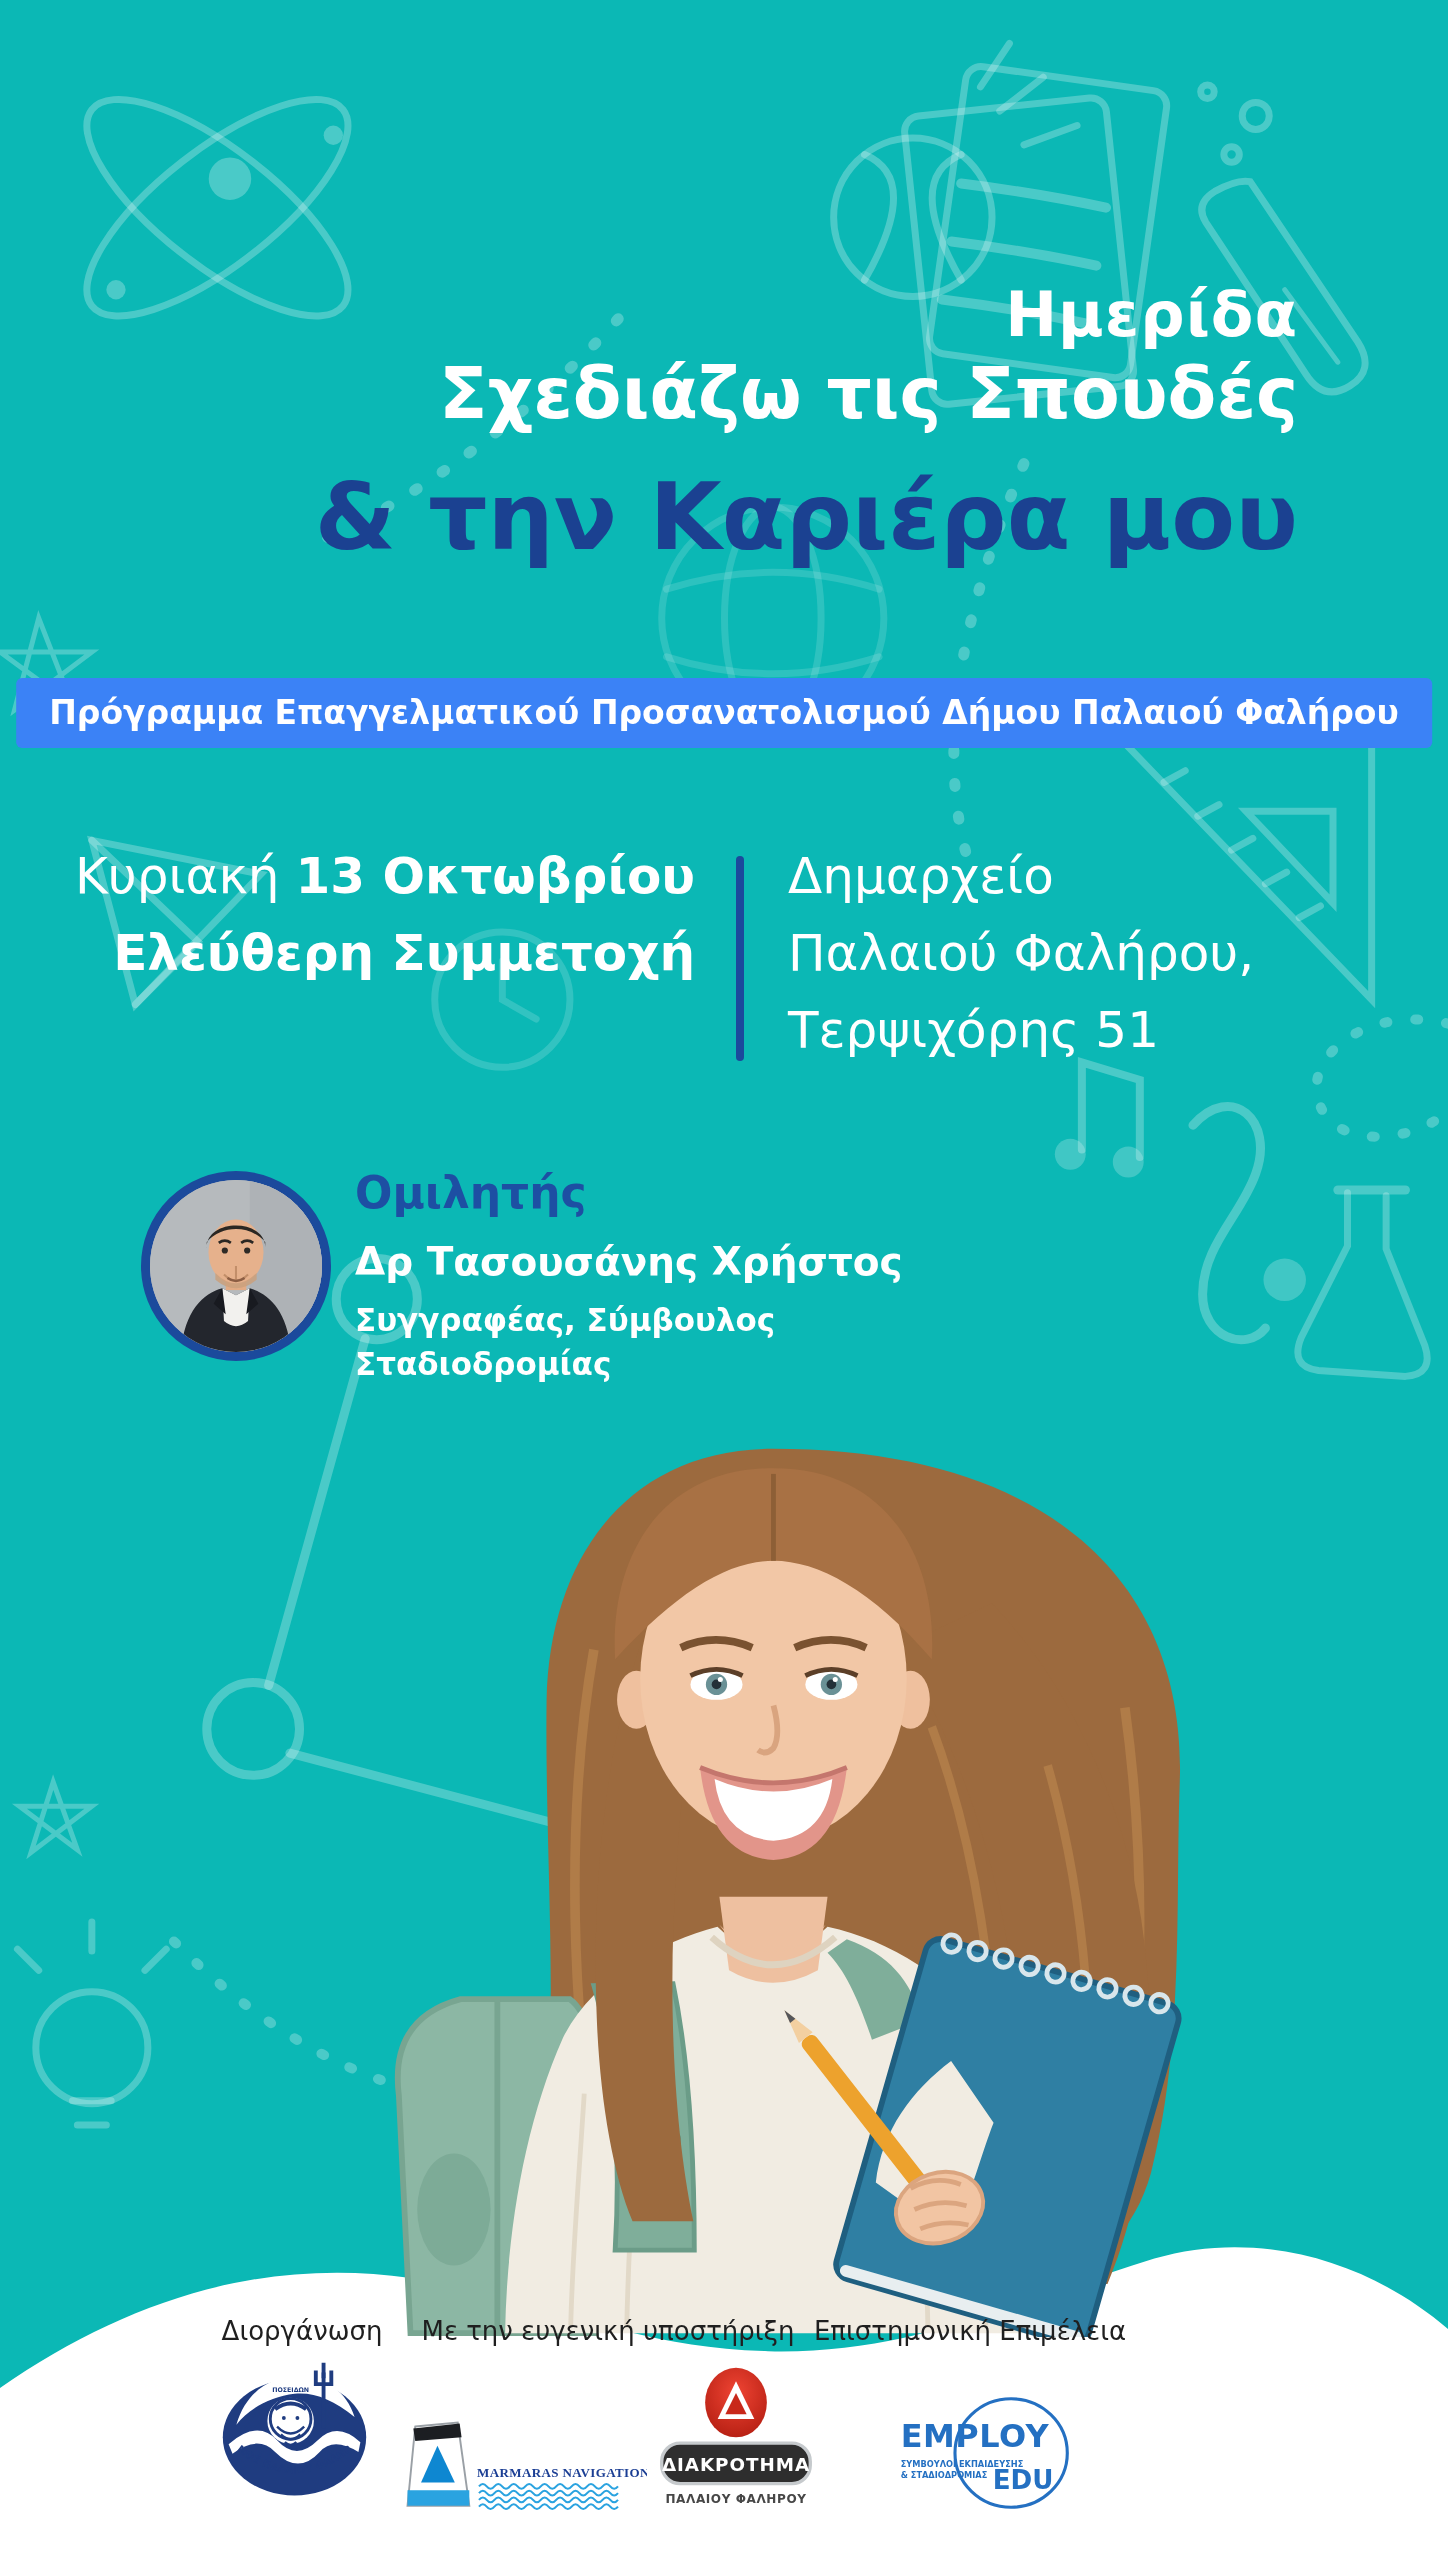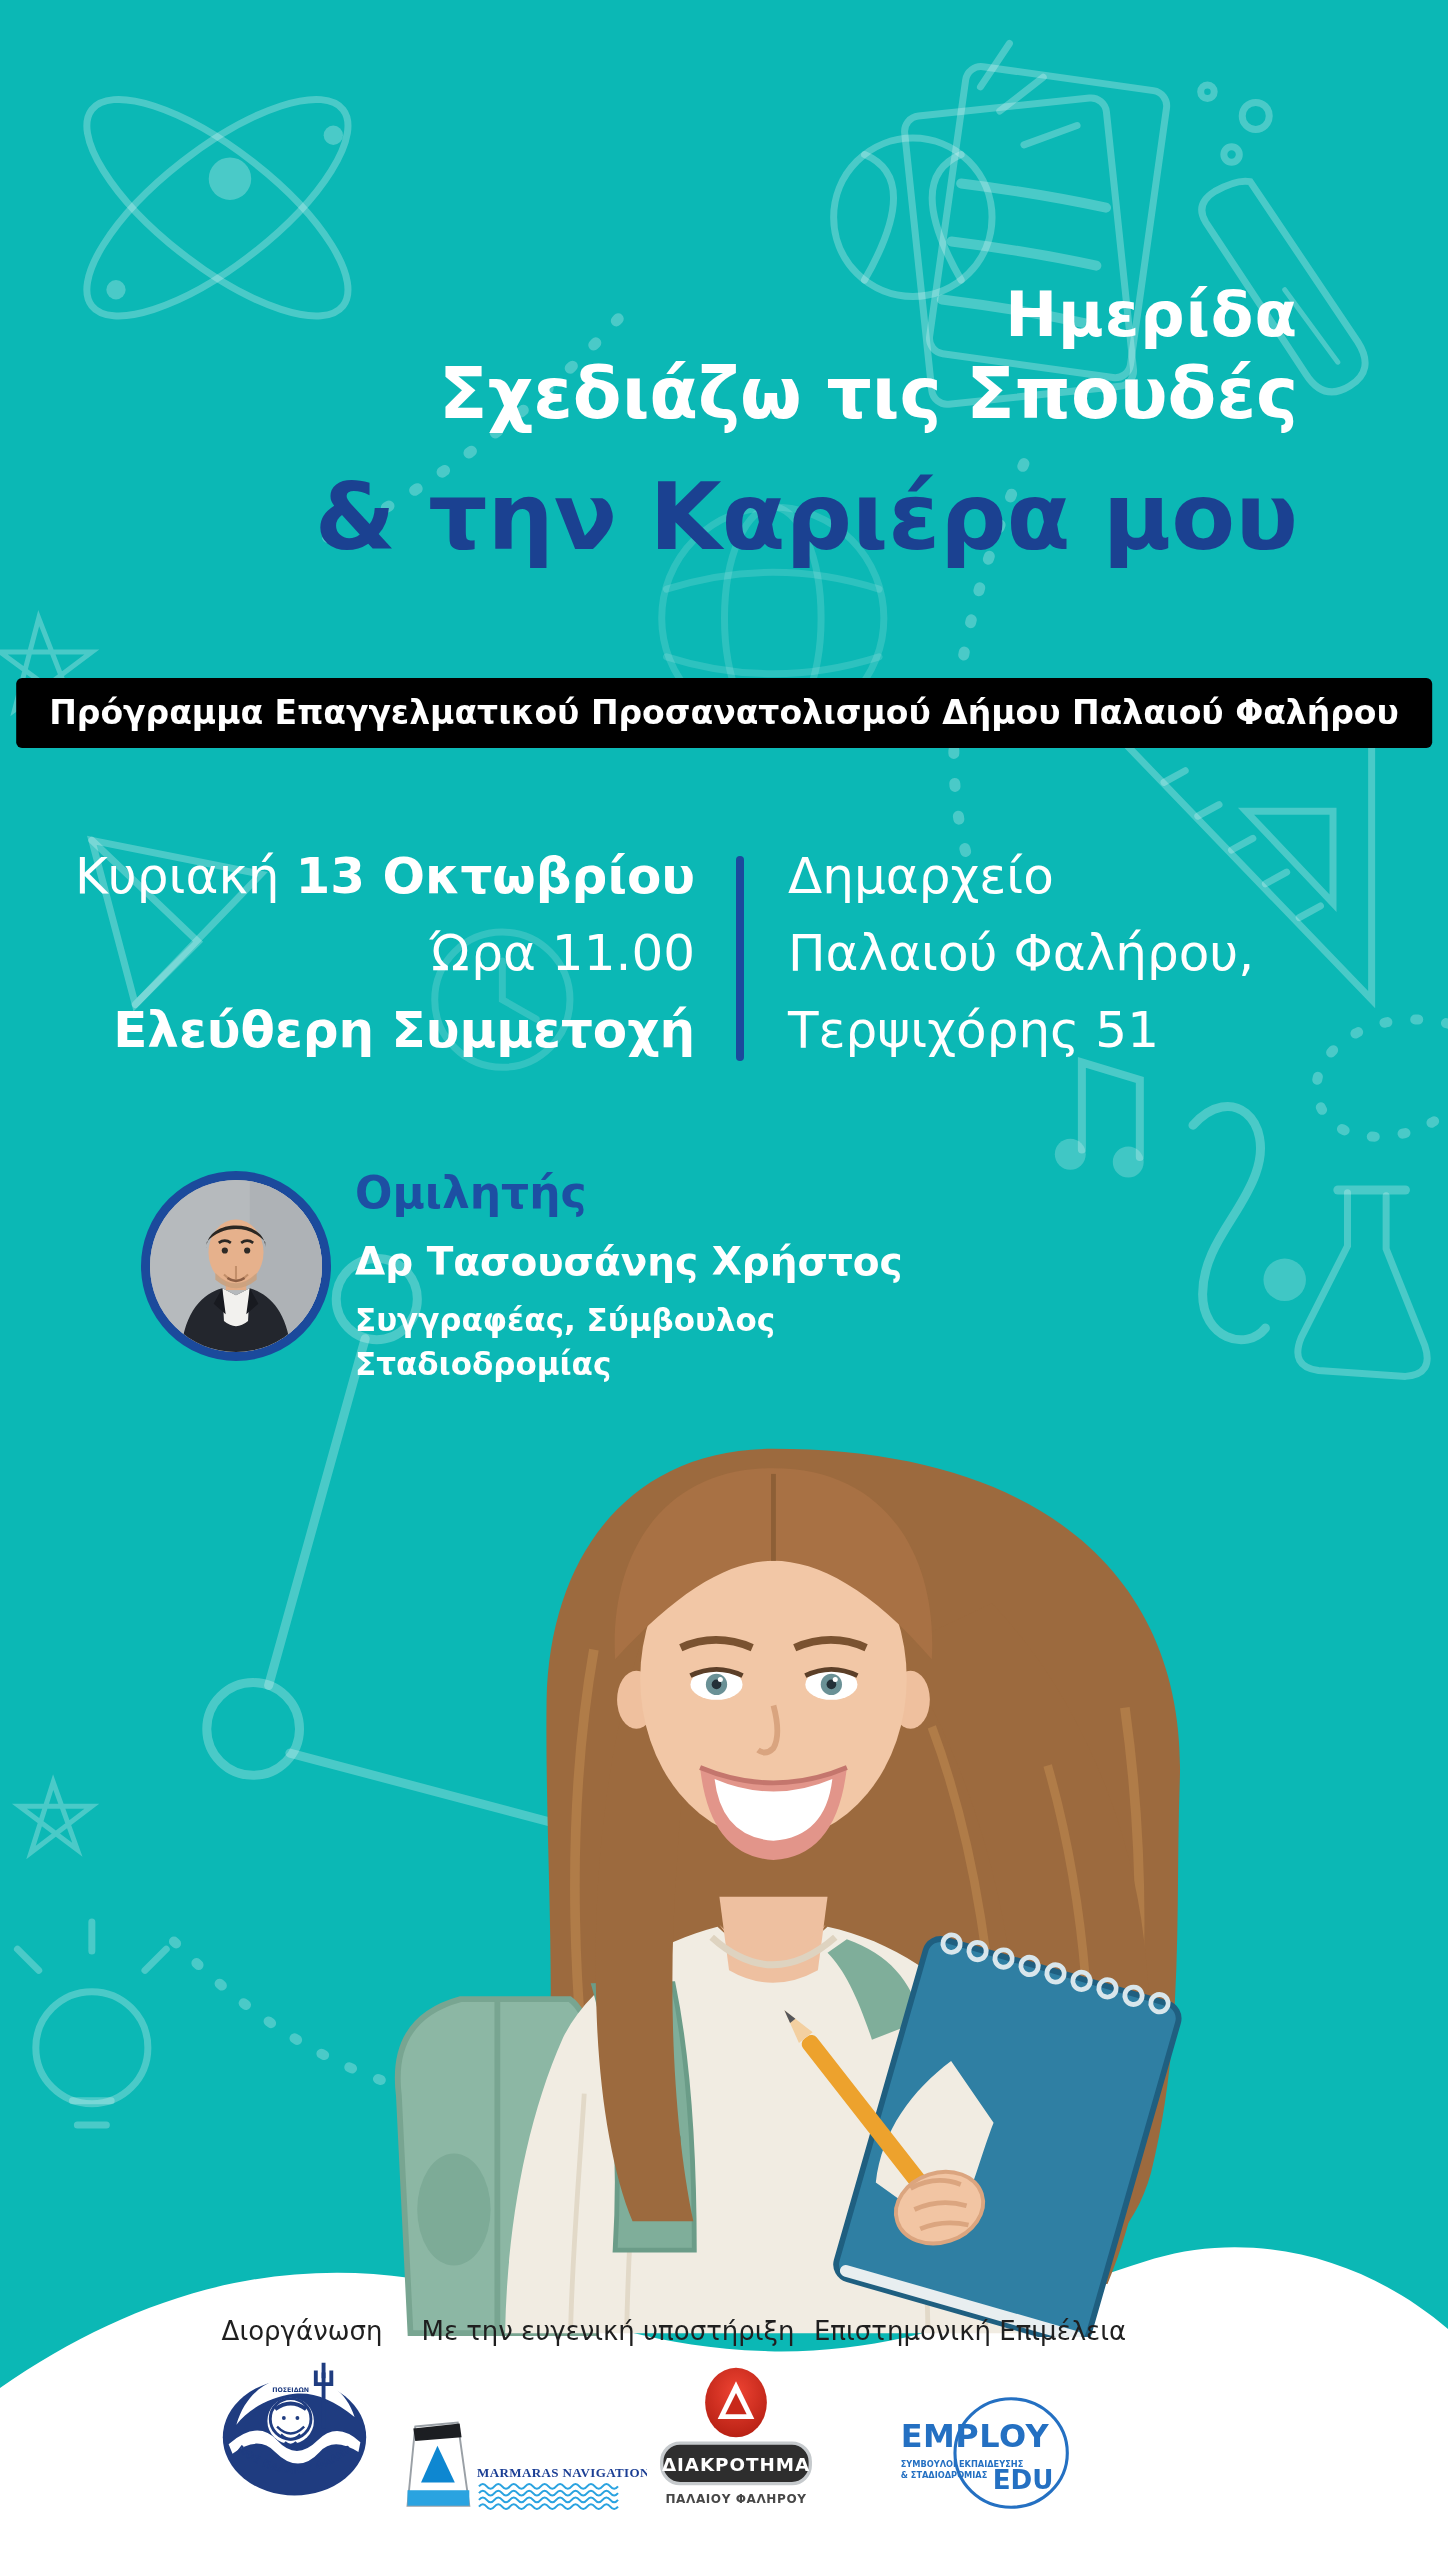--- a/index.html
+++ b/index.html
@@ -14,21 +14,21 @@
 
   
   .title-block{position:absolute;left:0;top:278px;width:1298px;text-align:right;color:#ffffff;}
   .kicker{font-size:62px;font-weight:600;letter-spacing:1px;}
   .title-l1{font-size:71px;font-weight:700;margin-top:1px;letter-spacing:0;}
   .title-l2{font-size:93px;font-weight:800;margin-top:28px;color:#1b4191;}
 
   
   .banner{
     position:absolute;top:678px;left:724px;transform:translateX(-50%);
-    background:#000000;color:#ffffff;height:70px;line-height:70px;
+    background:#3b82f6;color:#ffffff;height:70px;line-height:70px;
     padding:0 33px;border-radius:5.8px;font-size:33px;font-weight:600;white-space:nowrap;
   }
 
   
   .info-left{position:absolute;left:58px;top:838px;width:637px;text-align:right;color:#fff;}
   .info-right{position:absolute;left:788px;top:838px;width:580px;text-align:left;color:#fff;}
   .info-line{font-size:50px;line-height:77px;font-weight:400;}
   .info-line b{font-weight:700;}
   .divider{position:absolute;left:736px;top:856px;width:7.7px;height:205px;background:#1b4a9c;border-radius:3.9px;}
 
@@ -157,21 +157,20 @@
   <div class="title-block">
     <div class="kicker">Ημερίδα</div>
     <div class="title-l1">Σχεδιάζω τις Σπουδές</div>
     <div class="title-l2">&amp; την Καριέρα μου</div>
   </div>
 
   <div class="banner">Πρόγραμμα Επαγγελματικού Προσανατολισμού Δήμου Παλαιού Φαλήρου</div>
 
   <div class="info-left">
     <div class="info-line"><span>Κυριακή </span><b>13 Οκτωβρίου</b></div>
-    <div class="info-line">Ώρα 11.00</div>
     <div class="info-line"><b>Ελεύθερη Συμμετοχή</b></div>
   </div>
   <div class="divider"></div>
   <div class="info-right">
     <div class="info-line">Δημαρχείο</div>
     <div class="info-line">Παλαιού Φαλήρου,</div>
     <div class="info-line">Τερψιχόρης 51</div>
   </div>
 
   <div class="speaker-photo">

